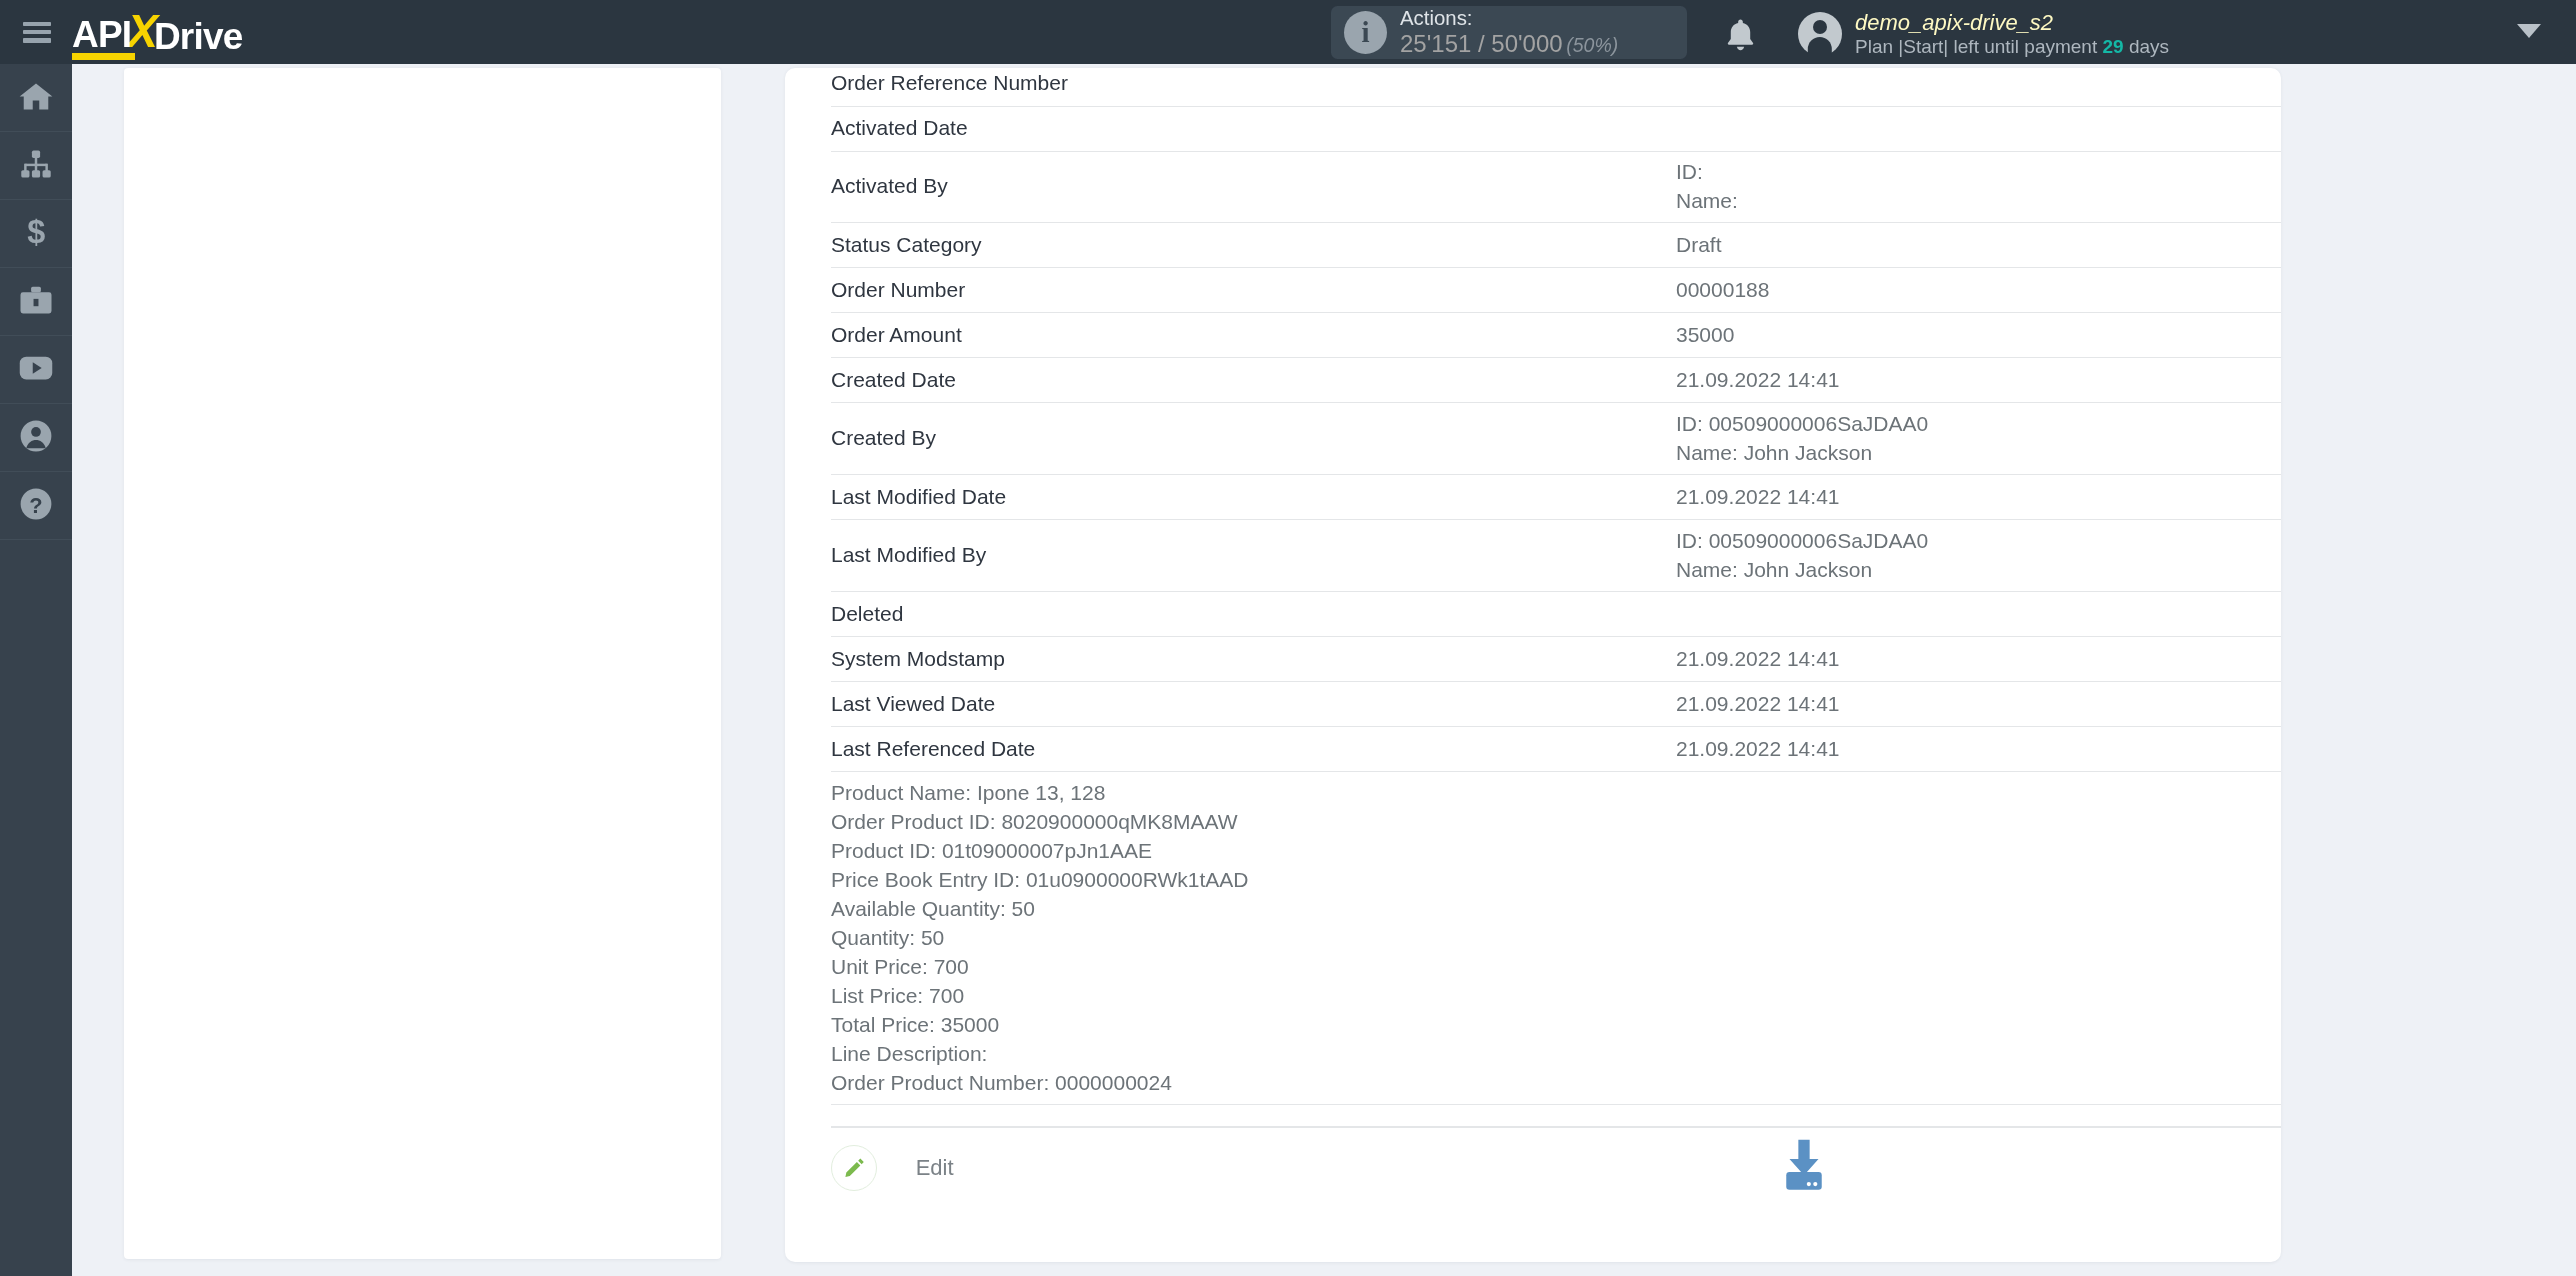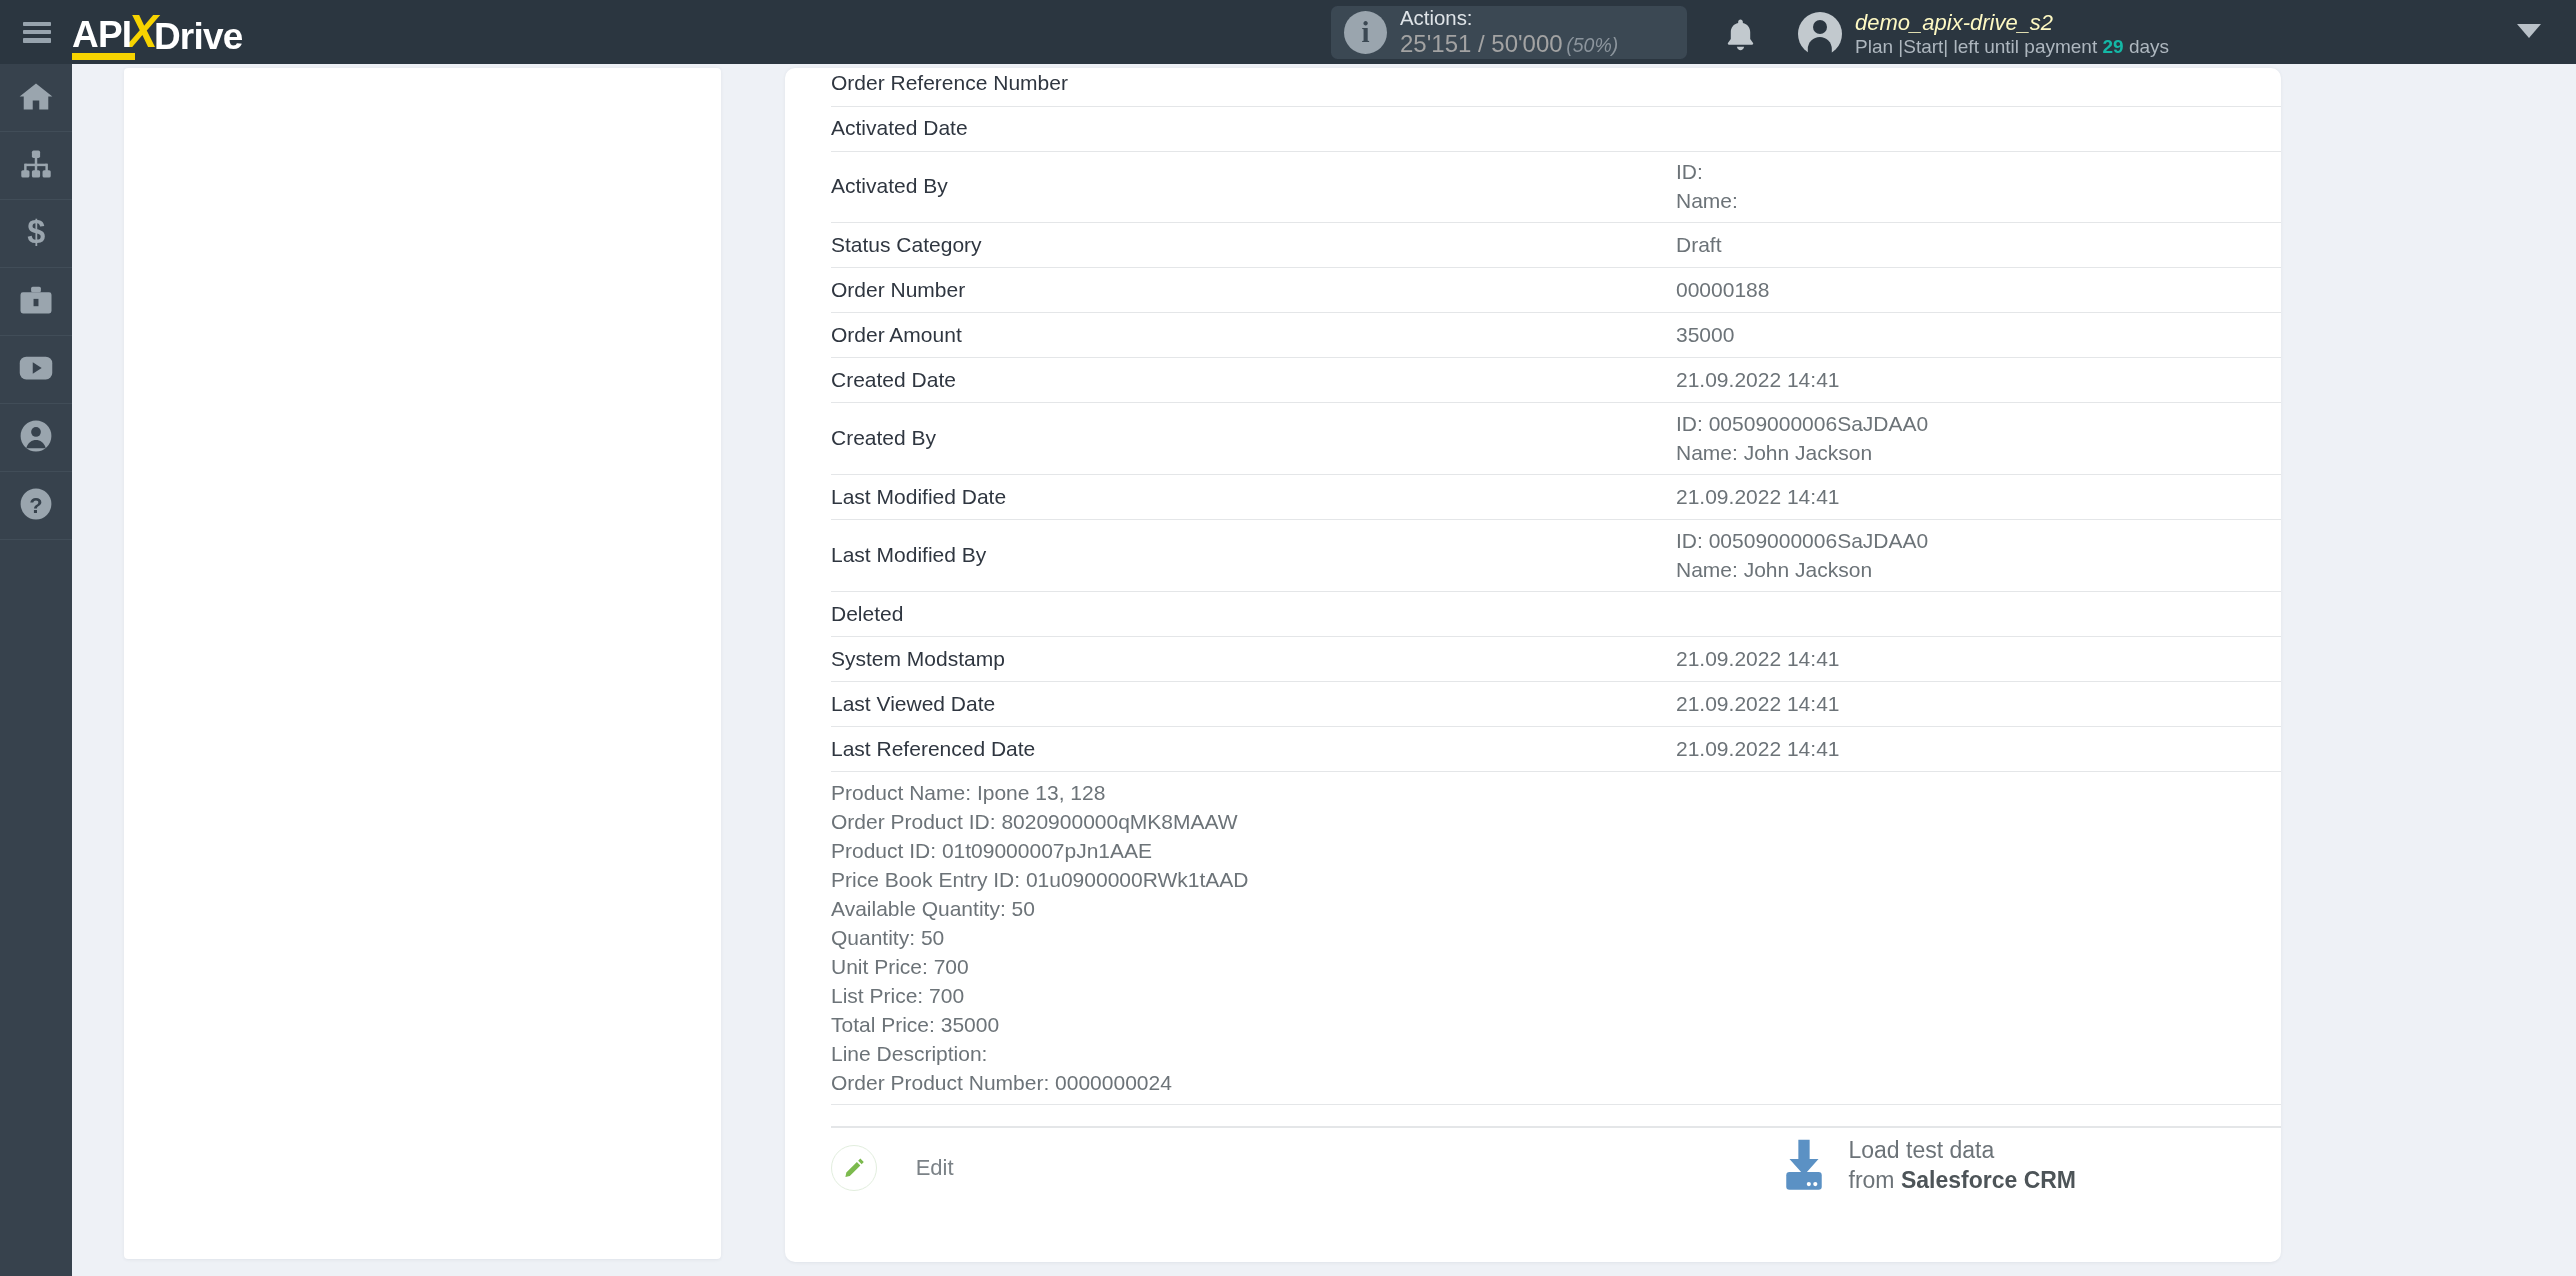--- a/index.html
+++ b/index.html
@@ -362,20 +362,16 @@
 
   <div class="load-test">
     <span class="dl-icon">
       <svg width="50" height="59" viewBox="0 0 62 72">
         <path fill="#5b91c4" d="M24 4h14v24h11L31 48 13 28h11z"></path>
         <rect x="9" y="44" width="44" height="22" rx="4" fill="#5b91c4"></rect>
         <circle cx="37" cy="59" r="2.6" fill="#ffffff"></circle>
         <circle cx="45" cy="59" r="2.6" fill="#ffffff"></circle>
       </svg>
     </span>
-    <span class="lt-text">
-      <span class="lt-line1">Load test data</span><br>
-      <span class="lt-line2"><span>from </span><b>Salesforce CRM</b></span>
-    </span>
   </div>
 
 </div>
 
 
 </body></html>

